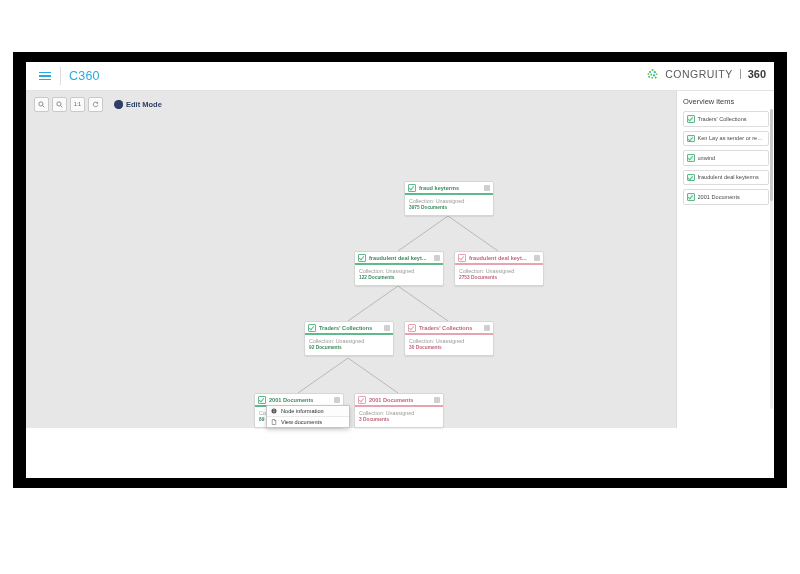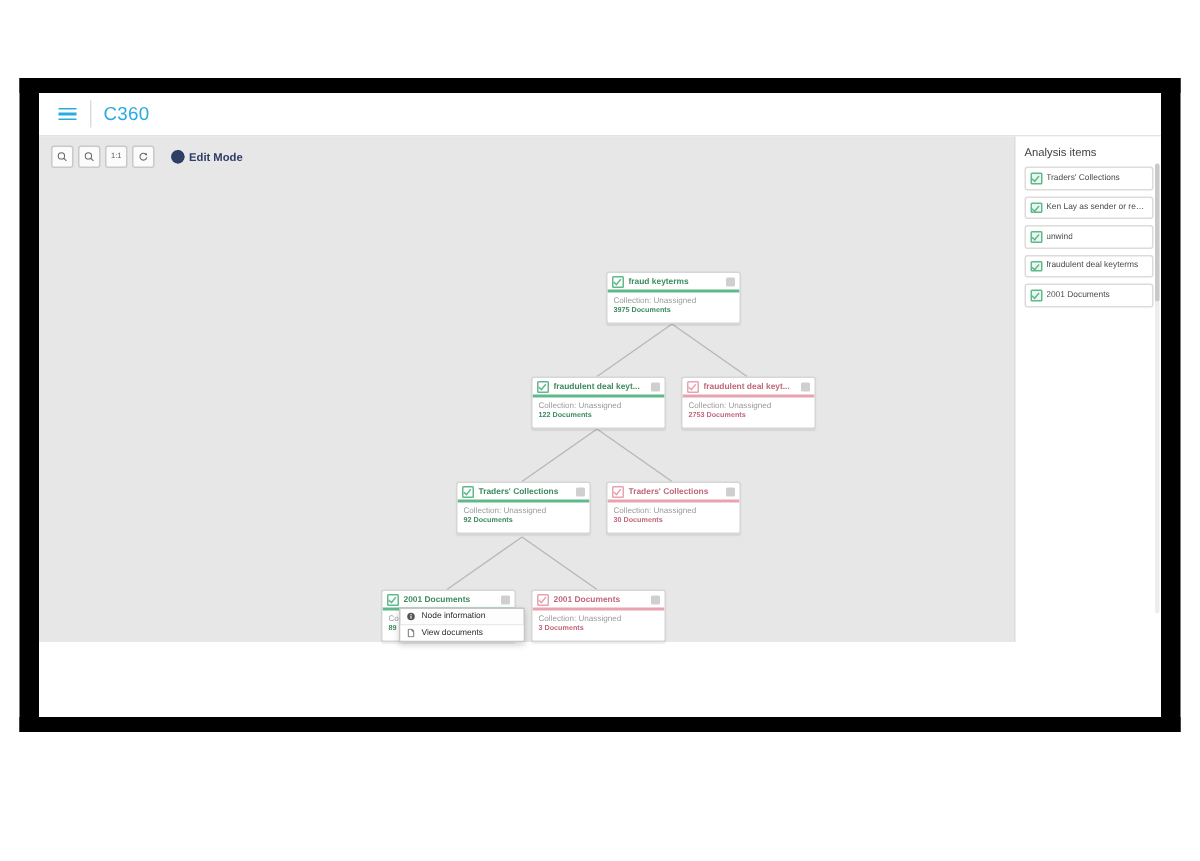--- a/index.html
+++ b/index.html
@@ -480,20 +480,37 @@
   <div class="app">
 
     <div class="topbar">
       <div class="hamburger">
         <span></span>
           <span></span>
           <span></span>
       </div>
       <div class="topdivider"></div>
       <div class="brand-c360">C360</div>
+      <div class="logo-wrap">
+        <svg class="logo-mark" viewBox="0 0 16 16">
+          <circle cx="5" cy="6" r="1.1" fill="#2bb3c0"></circle>
+          <circle cx="7.6" cy="4.2" r="1.1" fill="#7ac943"></circle>
+          <circle cx="9.8" cy="6.2" r="1.1" fill="#2bb3c0"></circle>
+          <circle cx="6.3" cy="8.6" r="1.1" fill="#7ac943"></circle>
+          <circle cx="9" cy="9.3" r="1.1" fill="#2bb3c0"></circle>
+          <circle cx="4.2" cy="10.8" r="1" fill="#2bb3c0"></circle>
+          <circle cx="7.2" cy="11.8" r="1" fill="#7ac943"></circle>
+          <circle cx="10.6" cy="11.6" r="1" fill="#2bb3c0"></circle>
+          <circle cx="11.6" cy="8.2" r=".9" fill="#7ac943"></circle>
+          <circle cx="3.4" cy="8" r=".9" fill="#7ac943"></circle>
+        </svg>
+        <span class="logo-text">CONGRUITY</span>
+        <span class="logo-sep"></span>
+        <span class="logo-360">360</span>
+      </div>
     </div>
 
 
 
     <div class="body">
 
       <div class="canvas-col">
 
         <div class="toolbar">
           <div class="tool-btn">
@@ -641,21 +658,21 @@
                   </svg>
               </span>
               <span>View documents</span>
             </div>
 
           </div>
         </div>
       </div>
 
       <div class="sidebar">
-        <div class="sidebar-title">Analysis items</div>
+        <div class="sidebar-title">Overview items</div>
         <div class="ai-item">
           <span class="ai-check"></span>
           <span class="ai-label">Traders' Collections</span>
         </div>
         <div class="ai-item">
           <span class="ai-check"></span>
           <span class="ai-label">Ken Lay as sender or reci...</span>
         </div>
         <div class="ai-item">
           <span class="ai-check"></span>

